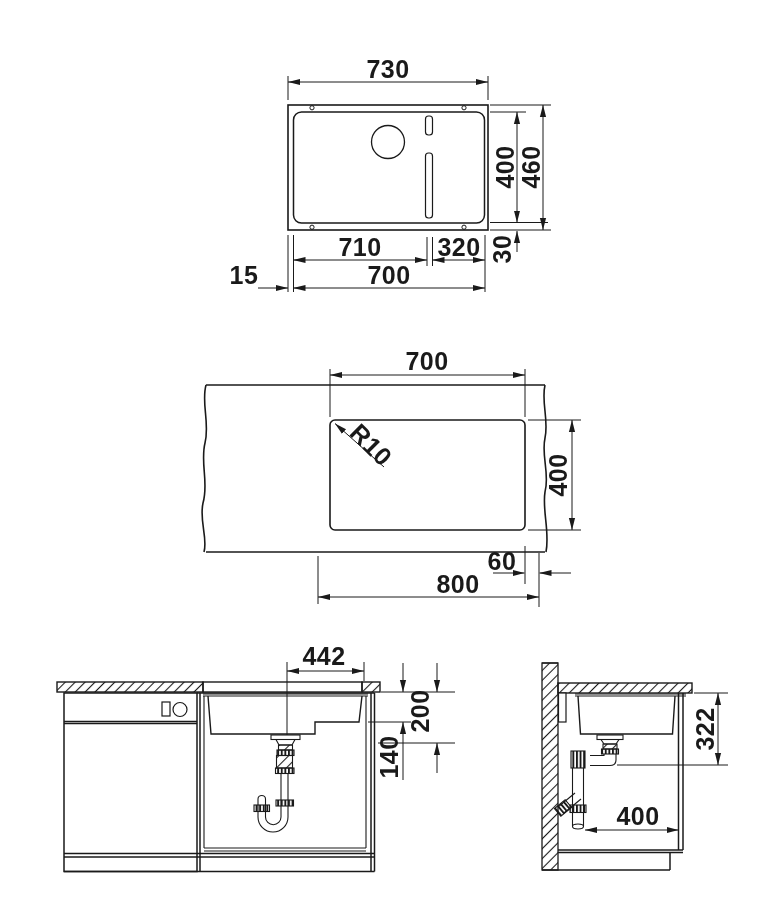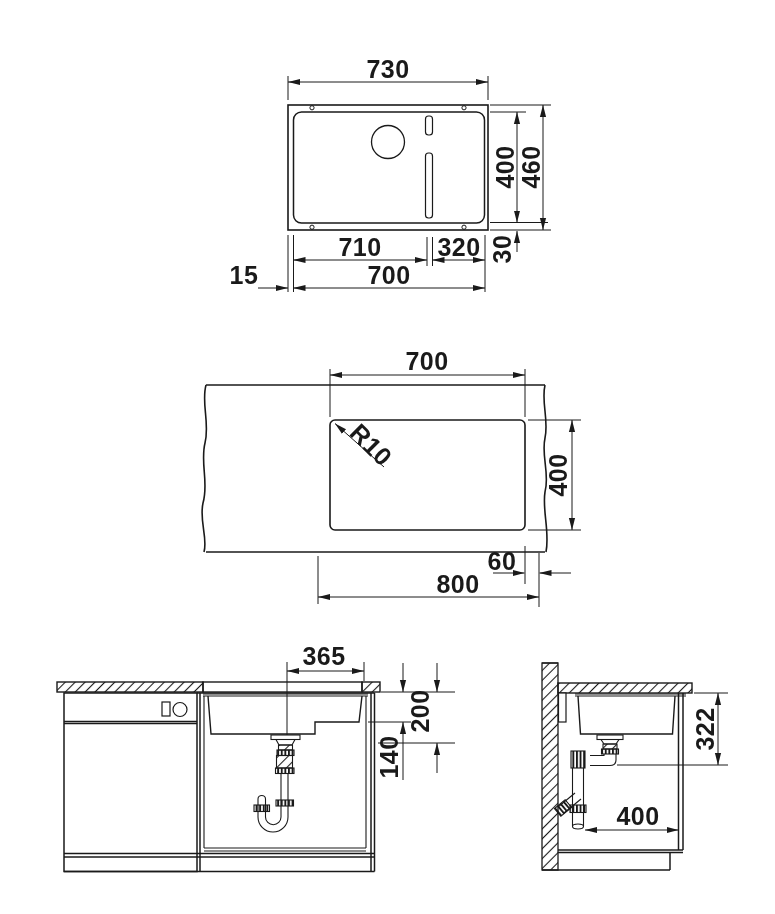--- a/index.html
+++ b/index.html
@@ -206,20 +206,20 @@
   <span class="dim" style="left:459px;top:247px;">320</span>
   <span class="dim" style="left:389px;top:275px;">700</span>
   <span class="dim" style="left:244px;top:275px;">15</span>
 
   <span class="dim" style="left:427px;top:361px;">700</span>
   <span class="dim r45" style="left:371px;top:445px;">R10</span>
   <span class="dim rm90" style="left:558px;top:475px;">400</span>
   <span class="dim" style="left:502px;top:561px;">60</span>
   <span class="dim" style="left:419px;top:584px;margin-left:39px;">800</span>
 
-  <span class="dim" style="left:324px;top:656px;">365</span>
+  <span class="dim" style="left:324px;top:656px;">442</span>
   <span class="dim rm90" style="left:420px;top:711px;">200</span>
   <span class="dim rm90" style="left:389px;top:757px;">140</span>
 
   <span class="dim rm90" style="left:705px;top:729px;">322</span>
   <span class="dim" style="left:638px;top:816px;">400</span>
 
 </div>
 
 </body></html>

